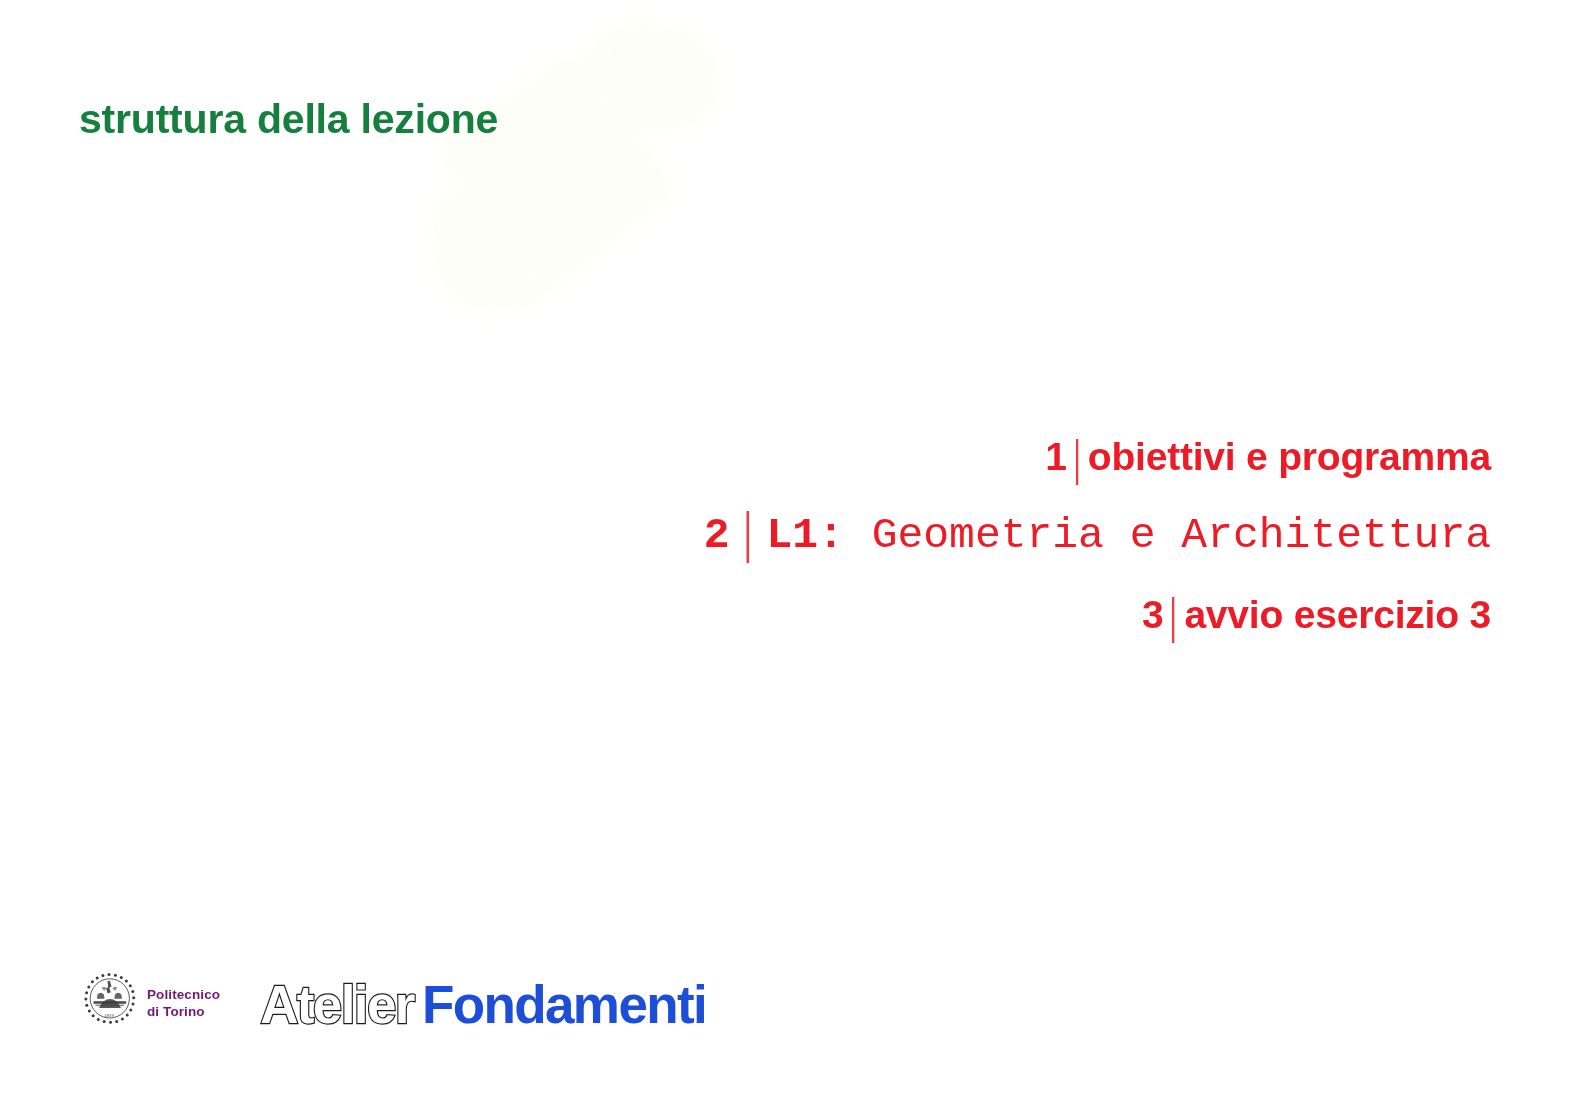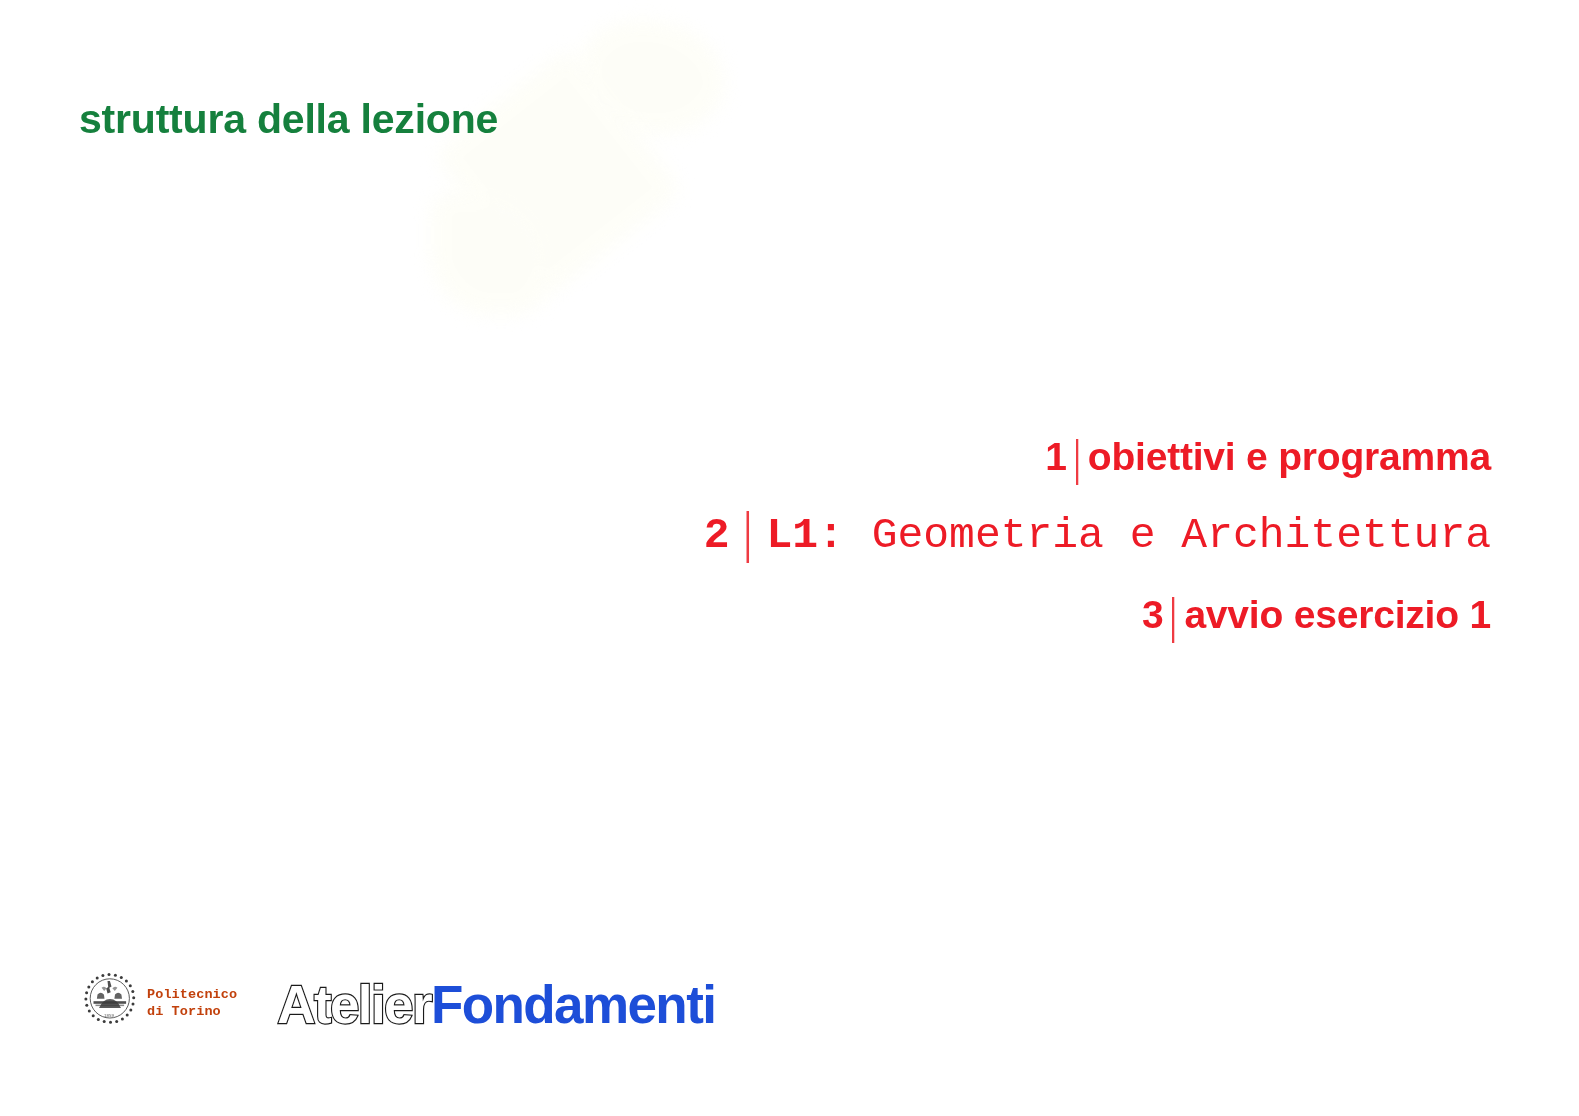--- a/index.html
+++ b/index.html
@@ -137,35 +137,35 @@
     height: 72px;
     display: block;
     opacity: 0.92;
   }
 
   .polito-words {
     margin-left: 8px;
     font-size: 13.5px;
     font-weight: 700;
     line-height: 1.25;
-    color: #c2410c;
+    color: #701a75;
     letter-spacing: 0.1px;
     filter: blur(0.35px);
-    font-family: Liberation Mono, monospace;
   }
 
   .atelier-logo {
     margin-left: 40px;
     font-size: 53px;
     line-height: 1.0;
     font-weight: 700;
     letter-spacing: -1.6px;
     white-space: nowrap;
     display: flex;
     align-items: baseline;
+    gap: 8px;
   }
   .atelier-logo .hollow {
     color: #ffffff;
     -webkit-text-stroke: 2.3px #1a1a1a;
     paint-order: stroke fill;
   }
   .atelier-logo .solid {
     color: #1d4ed8;
   }
 </style>
@@ -186,21 +186,21 @@
 
     <div class="agenda-item sans">
       <span class="num">1</span><span class="sep">|</span><span class="body">obiettivi e programma</span>
     </div>
 
     <div class="agenda-item serif">
       <span class="num">2</span><span class="sep">|</span><span class="code">L1:</span> <span class="body">Geometria e Architettura</span>
     </div>
 
     <div class="agenda-item sans">
-      <span class="num">3</span><span class="sep">|</span><span class="body">avvio esercizio 1</span>
+      <span class="num">3</span><span class="sep">|</span><span class="body">avvio esercizio 3</span>
     </div>
 
   </div>
 
   <div class="footer">
 
     <div class="polito-lockup">
       <svg class="crest" viewBox="0 0 60 72">
         <g fill="#2b2b2b">
 

